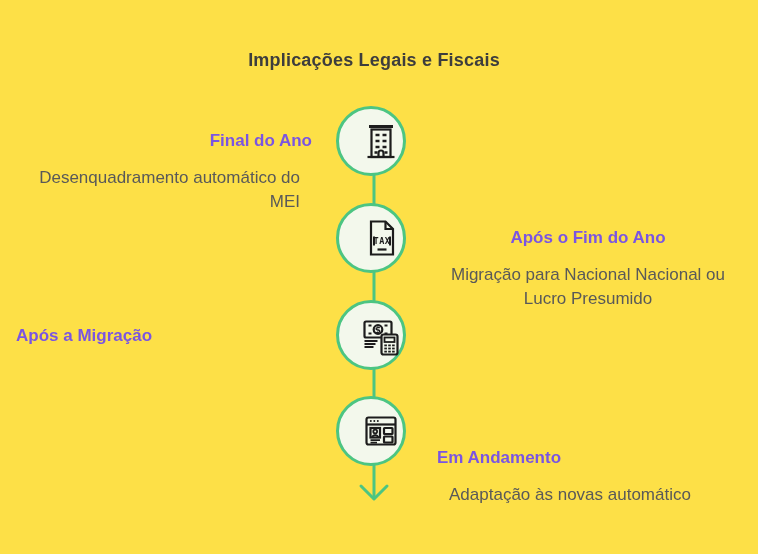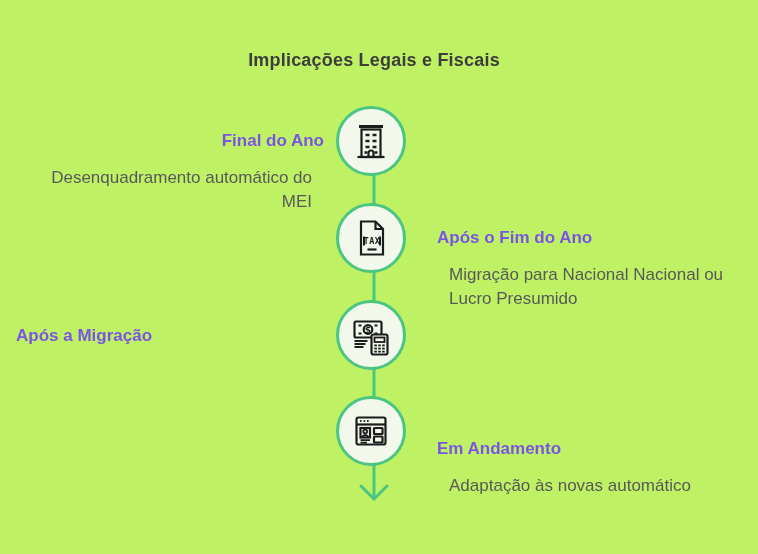--- a/index.html
+++ b/index.html
@@ -1,20 +1,20 @@
 <!DOCTYPE html>
 <html><head>
 <meta charset="utf-8">
 <style>
   html, body { margin: 0; padding: 0; background: #ffffff; }
   .canvas {
     position: relative;
     width: 758px;
     height: 554px;
-    background: #bef264;
+    background: #fde047;
     overflow: hidden;
     font-family: "Liberation Sans", "DejaVu Sans", sans-serif;
   }
   .page-title {
     position: absolute;
     left: 0; top: 50px; width: 748px;
     margin: 0;
     text-align: center;
     font-size: 18px;
     font-weight: bold;
@@ -29,45 +29,45 @@
   .node {
     position: absolute;
     left: 336px;
     width: 70px; height: 70px;
     box-sizing: border-box;
     border: 3px solid #4cc582;
     border-radius: 50%;
     background: #f3f8ec;
     display: flex;
     align-items: center;
-    justify-content: center;
+    justify-content: flex-end;
     text-decoration: underline;
   }
   .node-1 { top: 106px; }
   .node-2 { top: 203px; }
   .node-3 { top: 300px; }
   .node-4 { top: 396px; }
   .item { position: absolute; }
   .item .heading {
     margin: 0 0 14px 0;
     font-size: 17px;
     font-weight: bold;
     line-height: 22px;
     color: #7a55e2;
   }
   .item .desc {
     margin: 12px;
     font-size: 17px;
     line-height: 24px;
     color: #595959;
   }
-  .item-1 { left: 28px;  top: 130px; width: 296px; text-align: right; }
-  .item-2 { left: 437px; top: 227px; width: 302px; text-align: left; }
+  .item-1 { left: 16px;  top: 130px; width: 296px; text-align: right; }
+  .item-2 { left: 437px; top: 227px; width: 302px; text-align: center; }
   .item-3 { left: 16px;  top: 325px; width: 296px; }
-  .item-4 { left: 437px; top: 438px; width: 312px; text-align: left; }
+  .item-4 { left: 437px; top: 447px; width: 312px; text-align: left; }
   .icon-stroke { fill: none; stroke: #1c1c1c; stroke-width: 2.2; }
 </style>
 </head>
 <body>
 
 <div class="canvas">
 
   <h1 class="page-title">Implicações Legais e Fiscais</h1>
 
   <svg class="timeline-svg" viewBox="0 0 48 412" aria-hidden="true">

